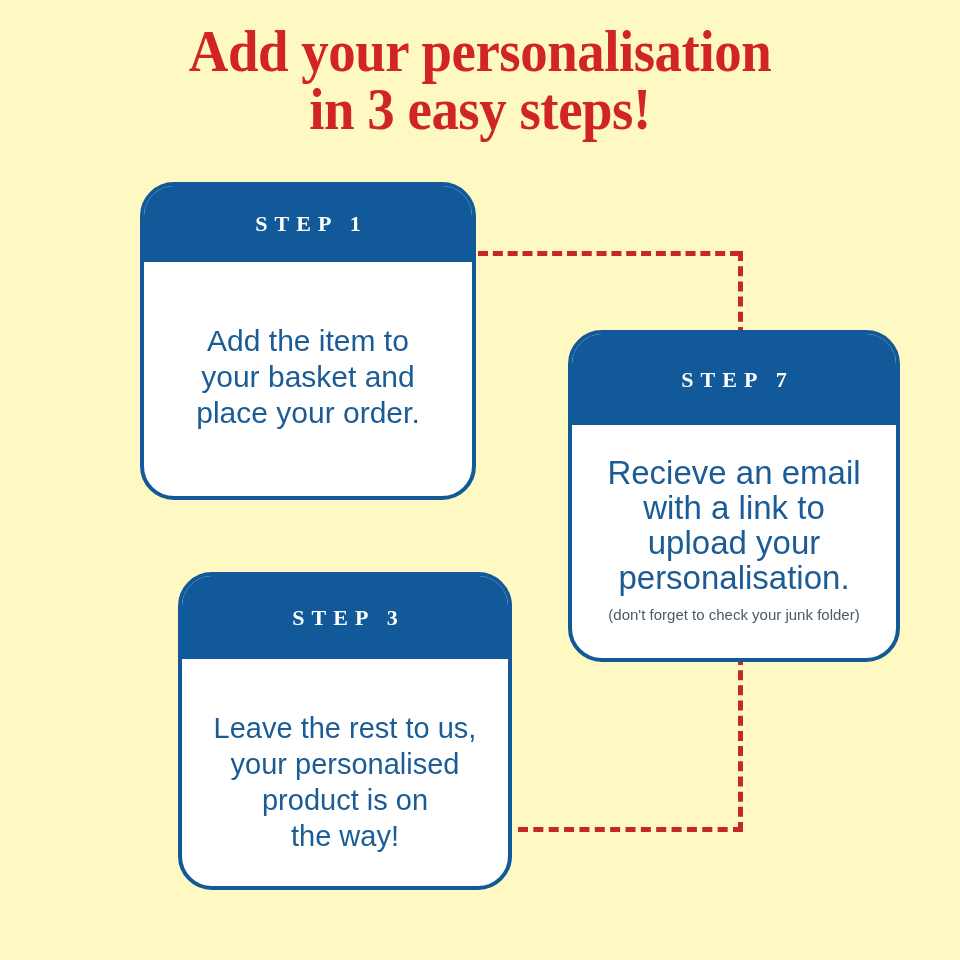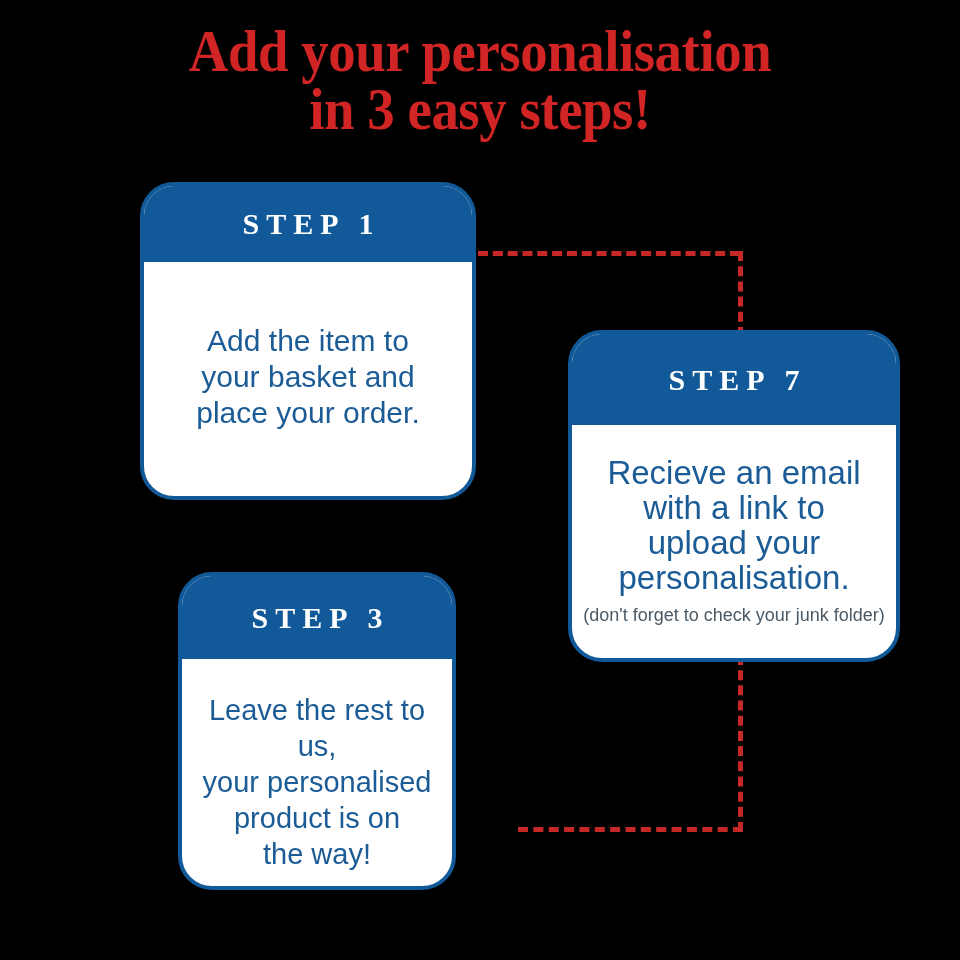--- a/index.html
+++ b/index.html
@@ -7,21 +7,21 @@
     padding: 0;
     background: #ffffff;
   }
   body {
     font-family: "Liberation Sans", sans-serif;
   }
   #poster {
     position: relative;
     width: 960px;
     height: 960px;
-    background: #000000;
+    background: #fef9c3;
     overflow: hidden;
   }
 
   
   .title {
     position: absolute;
     left: 0;
     top: 22px;
     width: 960px;
     text-align: center;
@@ -60,21 +60,21 @@
     display: flex;
     flex-direction: column;
   }
   .card-header {
     flex: 0 0 auto;
     background: #115998;
     color: #ffffff;
     text-align: center;
     font-family: "Liberation Serif", "DejaVu Serif", serif;
     font-weight: bold;
-    font-size: 30px;
+    font-size: 22px;
     letter-spacing: 7px;
     display: flex;
     align-items: center;
     justify-content: center;
     text-indent: 7px;
   }
   .card-body {
     flex: 1 1 auto;
     display: flex;
     flex-direction: column;
@@ -87,38 +87,38 @@
     color: #1B5C96;
     text-align: center;
     font-family: "Liberation Sans", sans-serif;
     font-size: 30px;
     line-height: 36px;
     white-space: pre-line;
   }
   .card-note {
     color: #4A5A66;
     font-family: "Liberation Sans", sans-serif;
-    font-size: 18px;
+    font-size: 15px;
     line-height: 20px;
     margin-top: 10px;
     white-space: nowrap;
   }
 
   
   #card-step-1 { left: 140px; top: 182px; width: 336px; height: 318px; }
   #card-step-1 .card-header { height: 76px; }
   #card-step-1 .card-body { }
 
   
   #card-step-2 { left: 568px; top: 330px; width: 332px; height: 332px; }
   #card-step-2 .card-header { height: 91px; }
   #card-step-2 .card-text { font-size: 33px; line-height: 35px; }
 
   
-  #card-step-3 { left: 178px; top: 572px; width: 278px; height: 318px; }
+  #card-step-3 { left: 178px; top: 572px; width: 334px; height: 318px; }
   #card-step-3 .card-header { height: 83px; }
   #card-step-3 .card-text { font-size: 29px; line-height: 36px; margin-top: 22px; }
 </style>
 </head>
 <body>
 
 <div id="poster">
 
   <div class="title">
     <span class="line">Add your personalisation</span>

